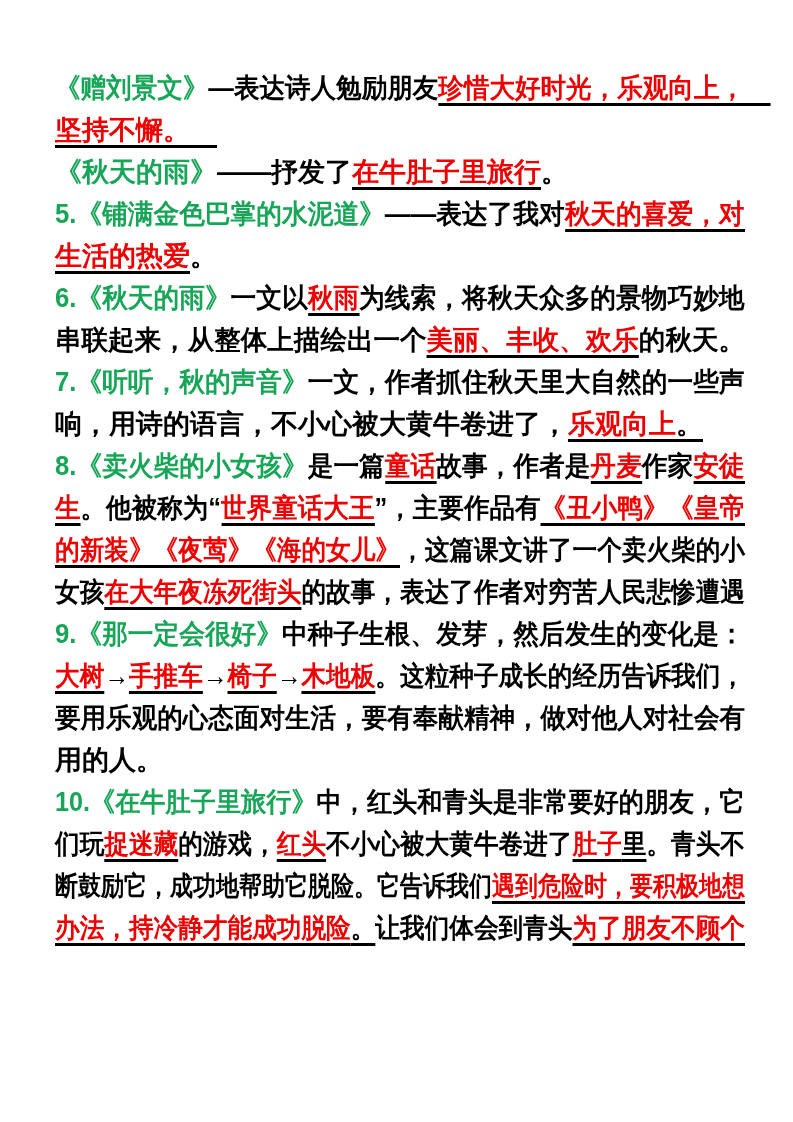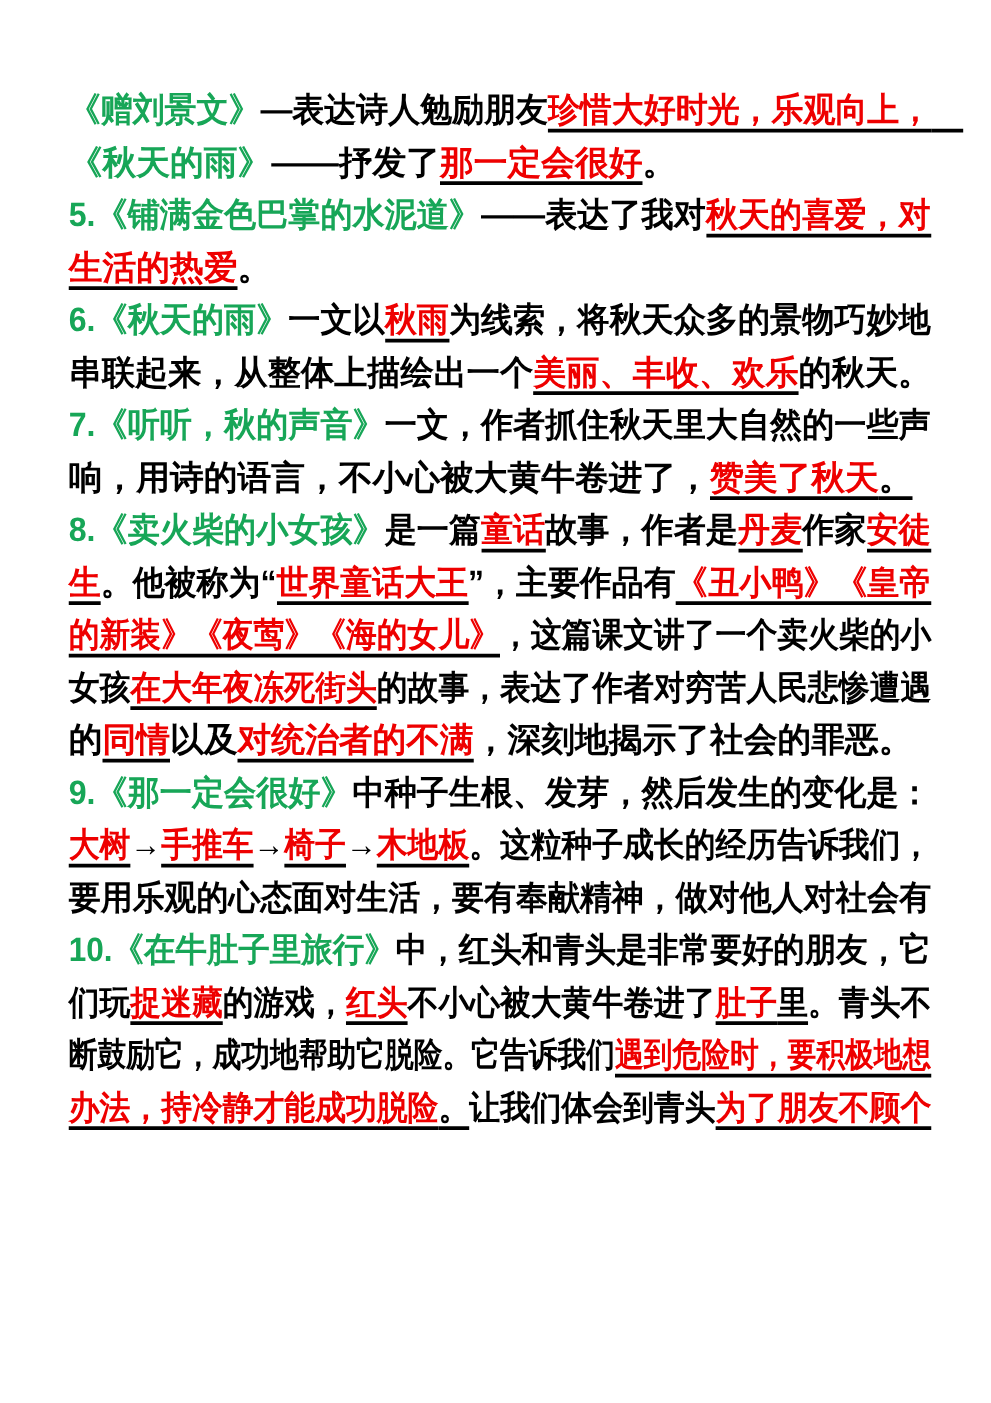--- a/index.html
+++ b/index.html
@@ -45,33 +45,34 @@
     background: var(--header-bg, #b2b2b2);
     padding: 3px 5px 2px 2px;
   }
 </style>
 </head>
 <body>
 
 <div class="page">
   <div class="content" id="doc-content">
       <div class="line" style="transform: scaleX(0.946502);"><span class="r-green">《赠刘景文》</span><span class="r-black">—表达诗人勉励朋友</span><span class="r-red-u">珍惜大好时光，乐观向上，</span><span class="r-black-u">　</span></div>
-      <div class="line"><span class="r-green">《秋天的雨》</span><span class="r-black">——抒发了</span><span class="r-red-u">那一定会很好</span><span class="r-black">。</span></div>
+      <div class="line"><span class="r-red-u">坚持不懈。</span><span class="r-black-u">　</span></div>
+      <div class="line"><span class="r-green">《秋天的雨》</span><span class="r-black">——抒发了</span><span class="r-red-u">在牛肚子里旅行</span><span class="r-black">。</span></div>
       <div class="line" style="transform: scaleX(0.951724);"><span class="r-green">5.《铺满金色巴掌的水泥道》</span><span class="r-black">——表达了我对</span><span class="r-red-u">秋天的喜爱，对</span></div>
       <div class="line"><span class="r-red-u">生活的热爱</span><span class="r-black">。</span></div>
       <div class="line" style="transform: scaleX(0.951724);"><span class="r-green">6.《秋天的雨》</span><span class="r-black">一文以</span><span class="r-red-u">秋雨</span><span class="r-black">为线索，将秋天众多的景物巧妙地</span></div>
       <div class="line" style="transform: scaleX(0.982906);"><span class="r-black">串联起来，从整体上描绘出一个</span><span class="r-red-u">美丽、丰收、欢乐</span><span class="r-black">的秋天。</span></div>
       <div class="line" style="transform: scaleX(0.951724);"><span class="r-green">7.《听听，秋的声音》</span><span class="r-black">一文，作者抓住秋天里大自然的一些声</span></div>
-      <div class="line"><span class="r-black">响，用诗的语言，不小心被大黄牛卷进了，</span><span class="r-red-u">赞美了秋天</span><span class="r-black-u">。</span></div>
+      <div class="line"><span class="r-black">响，用诗的语言，不小心被大黄牛卷进了，</span><span class="r-red-u">乐观向上</span><span class="r-black-u">。</span></div>
       <div class="line" style="transform: scaleX(0.951724);"><span class="r-green">8.《卖火柴的小女孩》</span><span class="r-black">是一篇</span><span class="r-red-u">童话</span><span class="r-black">故事，作者是</span><span class="r-red-u">丹麦</span><span class="r-black">作家</span><span class="r-red-u">安徒</span></div>
       <div class="line" style="transform: scaleX(0.946502);"><span class="r-red-u">生</span><span class="r-black">。他被称为“</span><span class="r-red-u">世界童话大王</span><span class="r-black">”，主要作品有</span><span class="r-red-u">《丑小鸭》《皇帝</span></div>
       <div class="line" style="transform: scaleX(0.912698);"><span class="r-red-u">的新装》《夜莺》《海的女儿》</span><span class="r-black">，这篇课文讲了一个卖火柴的小</span></div>
       <div class="line" style="transform: scaleX(0.912698);"><span class="r-black">女孩</span><span class="r-red-u">在大年夜冻死街头</span><span class="r-black">的故事，表达了作者对穷苦人民悲惨遭遇</span></div>
-      <div class="line"><span class="r-black">的</span><span class="r-red-u">同情</span><span class="r-black">以及</span><span class="r-red-u">对统治者的不满</span><span class="r-black">，深刻地揭示了社会的罪恶。</span></div>
       <div class="line" style="transform: scaleX(0.951724);"><span class="r-green">9.《那一定会很好》</span><span class="r-black">中种子生根、发芽，然后发生的变化是：</span></div>
       <div class="line" style="transform: scaleX(0.912698);"><span class="r-red-u">大树</span><span class="r-black">→</span><span class="r-red-u">手推车</span><span class="r-black">→</span><span class="r-red-u">椅子</span><span class="r-black">→</span><span class="r-red-u">木地板</span><span class="r-black">。这粒种子成长的经历告诉我们，</span></div>
       <div class="line" style="transform: scaleX(0.946502);"><span class="r-black">要用乐观的心态面对生活，要有奉献精神，做对他人对社会有</span></div>
+      <div class="line"><span class="r-black">用的人。</span></div>
       <div class="line" style="transform: scaleX(0.932432);"><span class="r-green">10.《在牛肚子里旅行》</span><span class="r-black">中，红头和青头是非常要好的朋友，它</span></div>
       <div class="line" style="transform: scaleX(0.912698);"><span class="r-black">们玩</span><span class="r-red-u">捉迷藏</span><span class="r-black">的游戏，</span><span class="r-red-u">红头</span><span class="r-black">不小心被大黄牛卷进了</span><span class="r-red-u">肚子</span><span class="r-black-u">里</span><span class="r-black">。青头不</span></div>
       <div class="line" style="transform: scaleX(0.851852);"><span class="r-black">断鼓励它，成功地帮助它脱险。它告诉我们</span><span class="r-red-u">遇到危险时，要积极地想</span></div>
       <div class="line" style="transform: scaleX(0.912698);"><span class="r-red-u">办法，持冷静才能成功脱险</span><span class="r-black-u">。</span><span class="r-black">让我们体会到青头</span><span class="r-red-u">为了朋友不顾个</span></div>
     </div>
 </div>
 
 </body></html>

